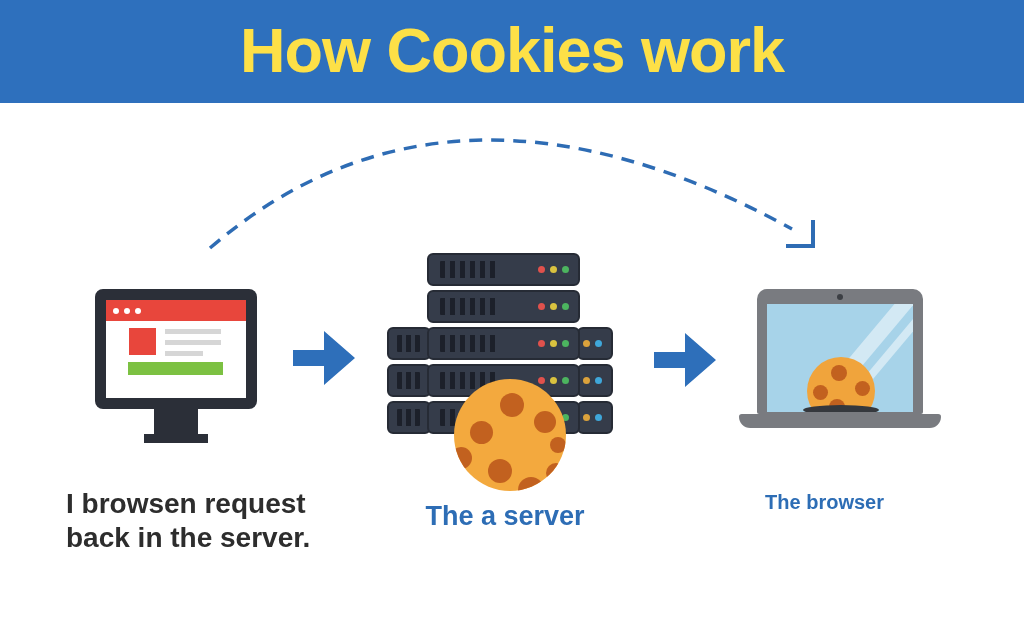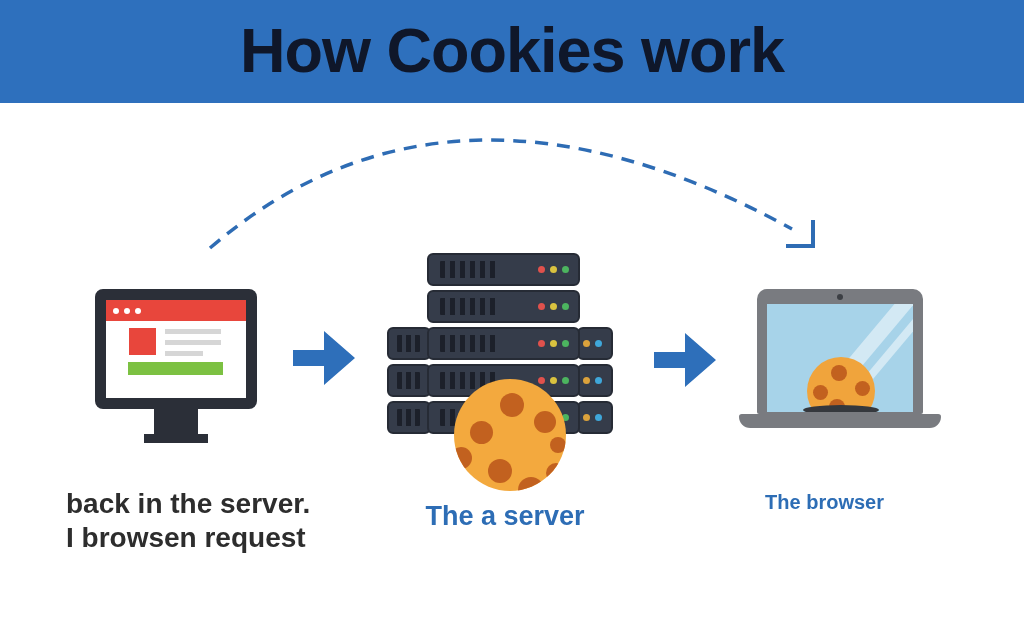--- a/index.html
+++ b/index.html
@@ -1,21 +1,21 @@
 <!DOCTYPE html>
 <html><head>
 <meta charset="utf-8">
 <style>
   * { margin:0; padding:0; box-sizing:border-box; }
   html,body { width:1024px; height:640px; }
   body { font-family:"Liberation Sans", sans-serif; background:#ffffff; position:relative; overflow:hidden; }
 
   
   .header { position:absolute; left:0; top:0; width:1024px; height:103px; background:#2e70bd; }
-  .header h1 { text-align:center; line-height:100px; font-size:63px; font-weight:800; color:#0f172a; letter-spacing:-1px; }
+  .header h1 { text-align:center; line-height:100px; font-size:63px; font-weight:800; color:#fde047; letter-spacing:-1px; }
 
   
   .arc-svg { position:absolute; left:0; top:0; pointer-events:none; }
 
   
   .flow-arrow { position:absolute; width:62px; height:54px; background:#2e6fba;
     clip-path:polygon(0 35%, 50% 35%, 50% 0%, 100% 50%, 50% 100%, 50% 65%, 0 65%); }
   .arrow-1 { left:293px; top:331px; }
   .arrow-2 { left:654px; top:333px; }
 
@@ -206,17 +206,17 @@
         <span class="chip" style="left:50px; top:50px; width:15px; height:15px;"></span>
         <span class="chip" style="left:-2px; top:50px; width:14px; height:14px;"></span>
       </div>
       <div class="cookie-shadow"></div>
     </div>
   </div>
   <div class="laptop-base"></div>
 </div>
 
 <div class="caption cap-browser-request">
+  <span>I browsen request</span>
   <span>back in the server.</span>
-  <span>I browsen request</span>
 </div>
 <div class="caption cap-cookies">The a server</div>
 <div class="caption cap-client">The browser</div>
 
 </body></html>

